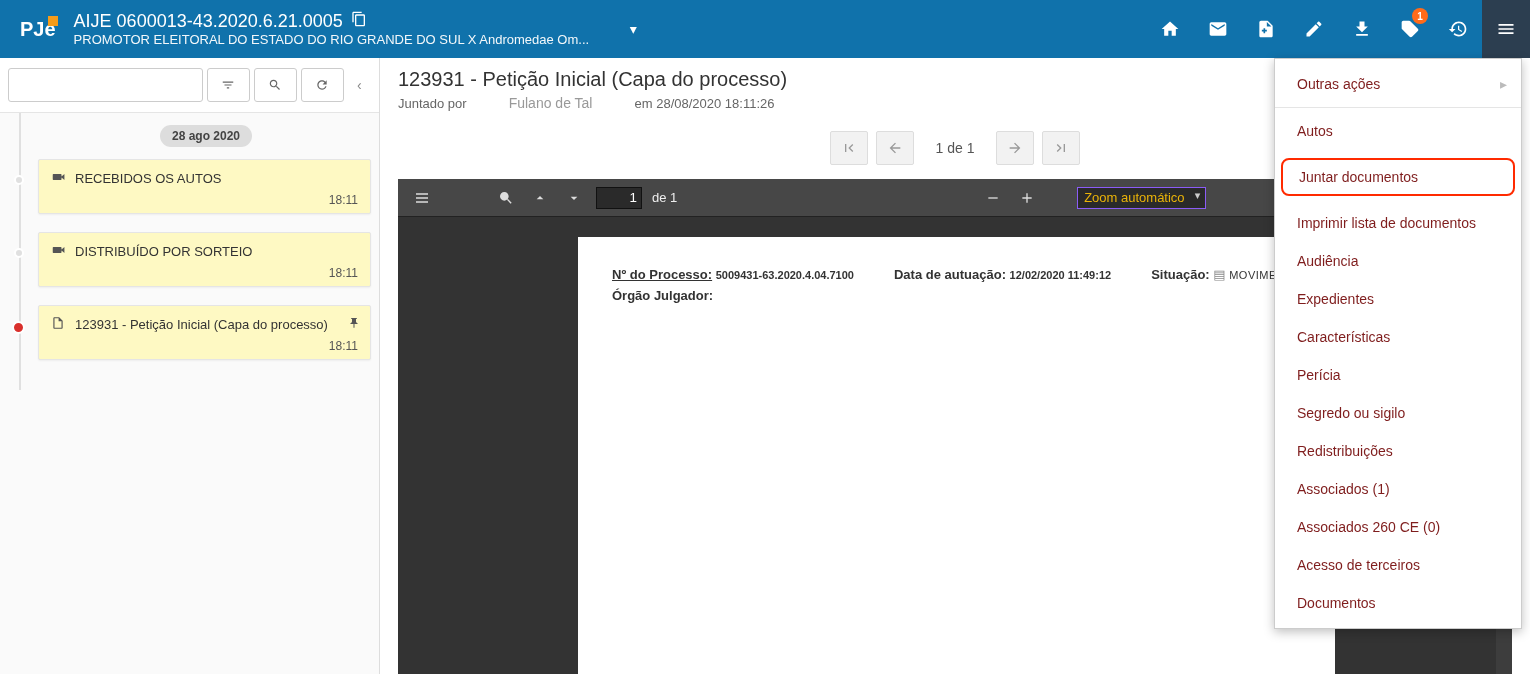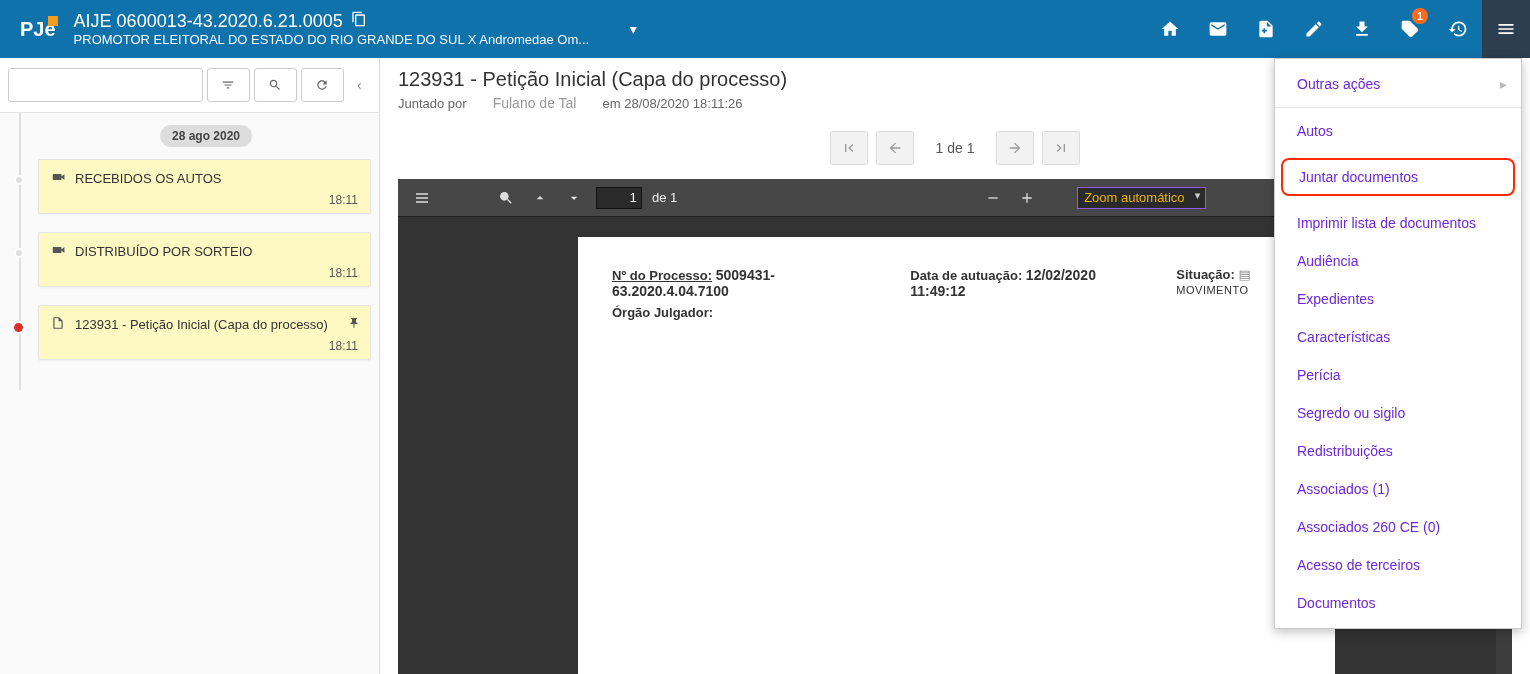--- a/index.html
+++ b/index.html
@@ -41,21 +41,21 @@
   .card-head { display:flex; align-items:center; gap:10px; font-size:13px; color:#333;}
   .card-head svg{width:14px;height:14px;fill:#555;}
   .card-time { text-align:right; font-size:12px; color:#555; padding-top:6px;}
   .pin { position:absolute; right:10px; top:10px; color:#555;}
   .pin svg{width:12px;height:12px;fill:#555;}
   
   
   .content { flex:1; background:#fff; display:flex; flex-direction:column;}
   .doc-header { padding:10px 18px 6px 18px; }
   .doc-title { font-size:20px; color:#333; margin-bottom:4px;}
-  .doc-meta { font-size:13px; color:#666; display:flex; gap:26px; align-items:baseline;}
+  .doc-meta { font-size:13px; color:#666; display:flex; gap:42px; align-items:baseline;}
   .doc-meta .author{ color:#999; font-size:14px;}
   
   .pager { display:flex; justify-content:center; align-items:center; gap:8px; padding:14px 0; }
   .pg-btn { width:38px; height:34px; border:1px solid #ddd; background:#f2f2f2; display:flex; align-items:center; justify-content:center; cursor:pointer; color:#999; border-radius:2px;}
   .pg-btn svg{width:16px;height:16px;fill:#999;}
   .pg-text{ padding:0 14px; font-size:14px; color:#555;}
   
   
   .pdf-wrap { margin:0 18px; background:#333; flex:1; position:relative; }
   .pdf-toolbar { background:#474747; height:38px; display:flex; align-items:center; padding:0 12px; color:#f0f0f0; gap:10px; border-bottom:1px solid #222;}
@@ -65,28 +65,28 @@
   .pdf-page-input{ width:46px; height:22px; background:#2a2a2a; border:1px solid #111; color:#fff; text-align:right; padding:0 4px;}
   .pdf-tb-text{ font-size:13px; color:#eee;}
   .zoom-select{ background:#2a2a2a; border:1px solid #8b5cf6; color:#eab308; height:22px; font-size:13px; padding:0 20px 0 6px; appearance:none; position:relative;margin-left:28px;}
   .zoom-wrap{position:relative;}
   .zoom-wrap::after{content:'▾'; position:absolute; right:6px; top:2px; color:#ccc; font-size:11px; pointer-events:none;}
   
   .pdf-page { background:#fff; margin:20px auto 0 auto; width:760px; min-height:440px; padding:30px 20px 20px 34px; position:relative; border-left:3px solid #333;}
   .pdf-h { font-weight:bold; font-size:16px; margin-bottom:8px;}
   .pdf-row{ font-size:13px; margin-bottom:6px; display:flex; gap:40px;}
   .pdf-label{ font-weight:bold; text-decoration:underline;}
-  .pdf-val{ font-size:14px; font-weight:bold;}
+  .pdf-val{ font-size:11px; font-weight:bold;}
   .pdf-status{ font-size:11px; letter-spacing:0.5px;}
   .pdf-scroll{ position:absolute; right:0; top:38px; bottom:0; width:16px; background:#3d3d3d;}
   .pdf-scroll .thumb{ position:absolute; left:2px; right:2px; top:4px; height:80px; background:#777; border-radius:2px;}
   
   
   .dropdown { position:absolute; top:58px; right:8px; width:248px; background:#fff; border:1px solid #ccc; box-shadow:0 3px 10px rgba(0,0,0,0.25); z-index:100; padding:6px 0;}
-  .dd-item { padding:11px 22px; font-size:14px; color:#6d28d9; cursor:pointer; position:relative;}
+  .dd-item { padding:11px 22px; font-size:14px; color:#7f1d1d; cursor:pointer; position:relative;}
   .dd-sep{ height:1px; background:#e5e5e5; margin:4px 0;}
   .dd-item.sub::after{ content:'▸'; position:absolute; right:14px; color:#bbb;}
   .dd-item.highlight{ border:2px solid #ff2a00; border-radius:8px; margin:8px 6px; padding:9px 16px;}
   
   
 </style>
 </head>
 <body>
 
 <div class="header">

